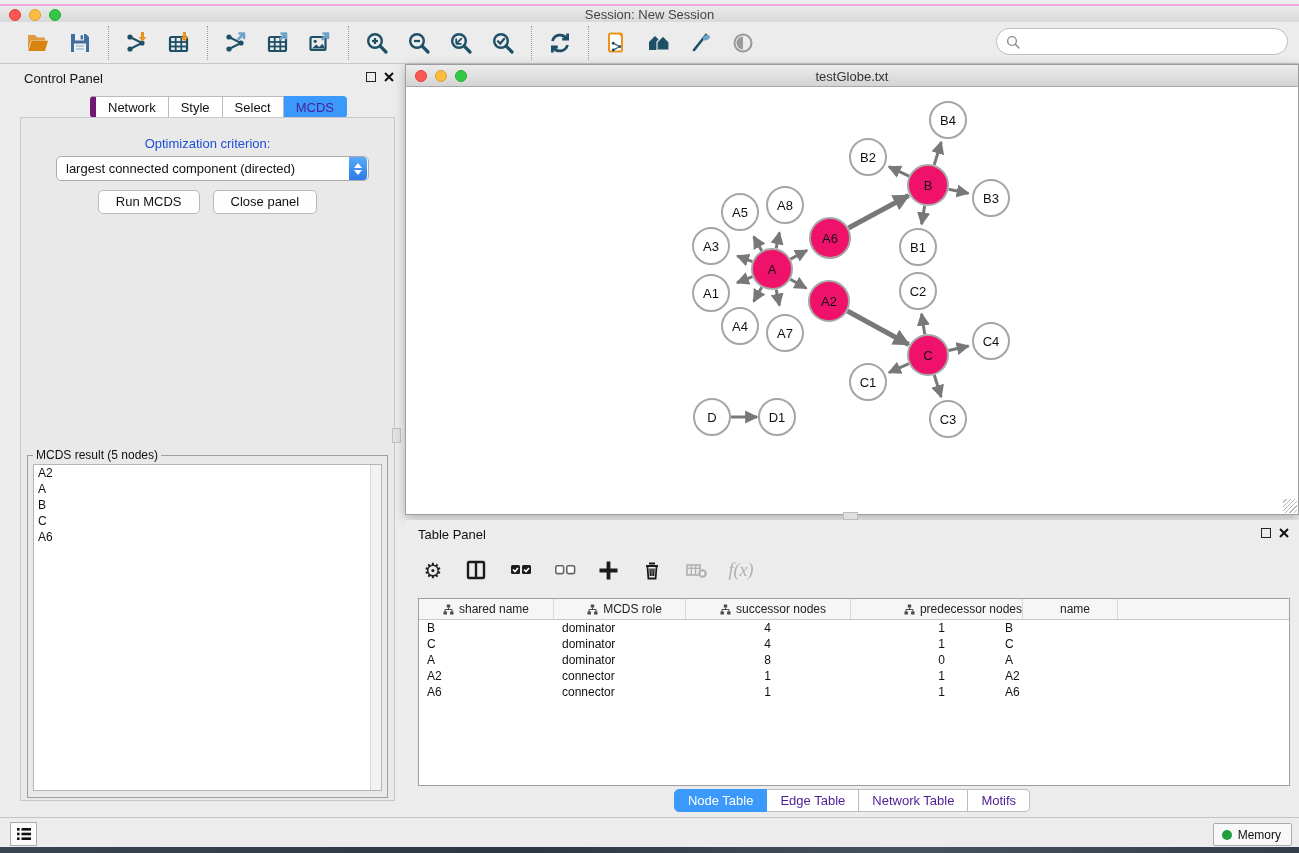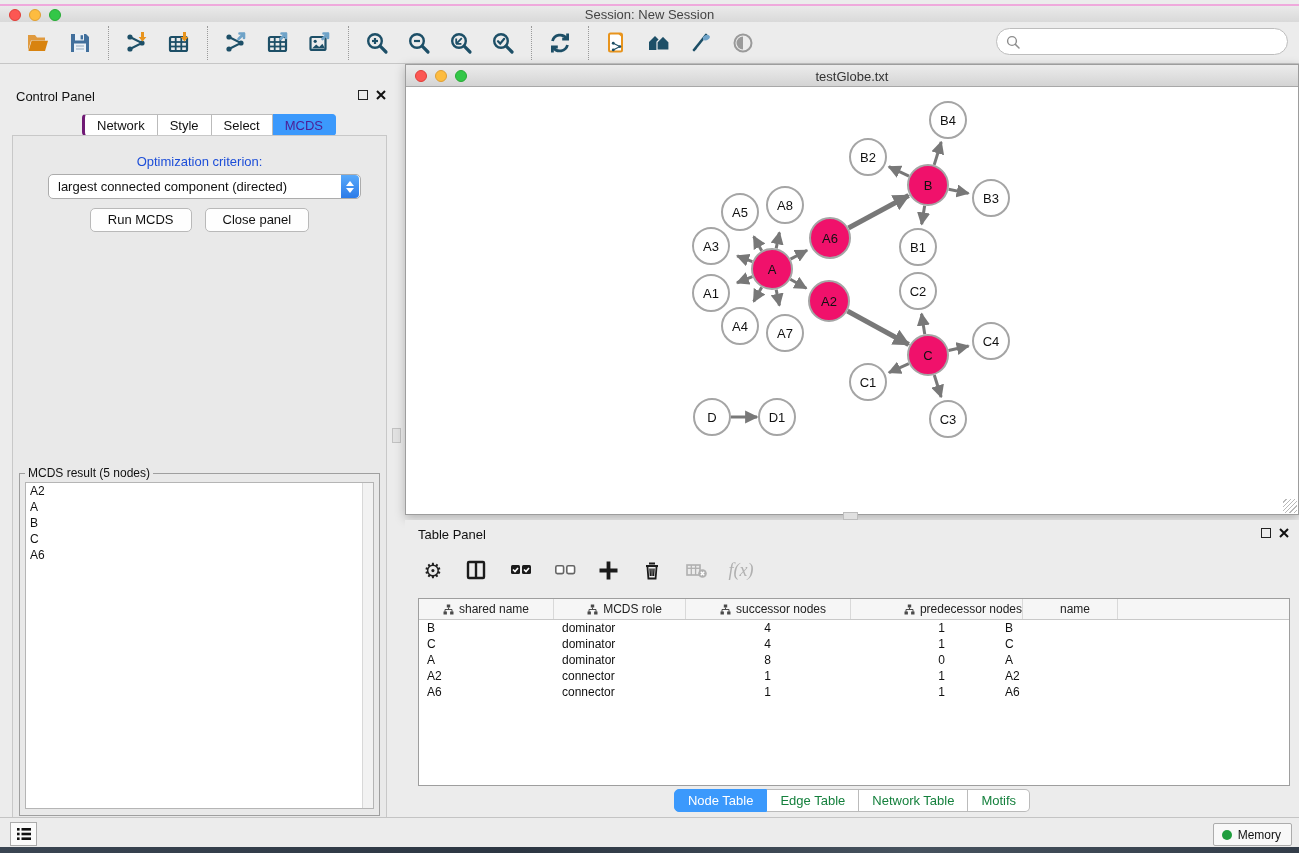--- a/index.html
+++ b/index.html
@@ -22,31 +22,31 @@
     background:#ECECEC; border-bottom:1px solid #C6C6C6; display:flex; align-items:center; padding-left:10px; }
   .tb-group { display:flex; align-items:center; gap:6px; padding:0 10px; }
   .tb-sep { width:1px; height:34px; border-left:1px dotted #9A9A9A; }
   .tb-btn { width:36px; height:34px; display:flex; align-items:center; justify-content:center; }
   .tb-btn svg { display:block; }
   .search-box { position:absolute; right:11px; top:6px; width:292px; height:27px; background:#fff;
     border:1px solid #BDBDBD; border-radius:14px; display:flex; align-items:center; padding:0 9px; }
   .search-box input { border:none; outline:none; flex:1; font-size:13px; background:transparent; margin-left:6px; }
 
   
-  .control-panel { position:absolute; left:4px; top:64px; width:390px; height:753px; background:#ECECEC;margin-top:18px; }
+  .control-panel { position:absolute; left:12px; top:64px; width:390px; height:753px; background:#ECECEC; }
   .panel-header { position:relative; height:28px; }
   .panel-title { position:absolute; left:12px; top:7px; font-size:13px; color:#111; }
   .panel-icons { position:absolute; right:8px; top:8px; display:flex; gap:8px; align-items:center; }
   .icon-float { width:10px; height:10px; border:1.6px solid #222; }
   .icon-x svg { display:block; }
 
   .ctab-row { position:absolute; left:78px; top:32px; display:flex; }
   .ctab { height:22px; padding:0 12px; font-size:13px; line-height:21px; background:#fff;
     border:1px solid #BBB; border-left:none; color:#111; }
-  .ctab:first-child { border-left:3px solid #701a75; border-radius:4px 0 0 4px; }
+  .ctab:first-child { border-left:6px solid #701a75; border-radius:4px 0 0 4px; }
   .ctab:last-child { border-radius:0 4px 4px 0; }
   .ctab.active { background:#3B99FC; color:#4c1d95; border-color:#3B99FC; }
 
   .cp-content { position:absolute; left:8px; top:53px; width:375px; height:684px;
     background:#E9E9E9; border:1px solid #C8C8C8; }
   .crit-label { position:absolute; left:0; right:0; top:18px; text-align:center; font-size:13px; color:#1d4ed8; }
   .combo { position:absolute; left:35px; top:38px; width:313px; height:25px; background:#fff;
     border:1px solid #ACACAC; border-radius:5px; display:flex; align-items:center; }
   .combo-text { flex:1; font-size:13px; padding-left:9px; color:#111; white-space:nowrap; overflow:hidden; }
   .combo-spin { width:18px; height:23px; margin-right:1px; border-radius:0 4px 4px 0;
@@ -94,21 +94,21 @@
   .th-cell:last-child { border-right:none; }
   .tp-row { display:flex; height:16px; }
   .td-cell { font-size:12px; color:#111; line-height:16px; white-space:nowrap; overflow:hidden; }
   .al { padding-left:8px; text-align:left; }
   .ar1 { padding-right:60px; text-align:right; }
   .ar2 { padding-right:48px; text-align:right; }
   .nm { padding-left:12px; text-align:left; }
 
   .tp-tabs { position:absolute; left:0; right:0; top:269px; display:flex; justify-content:center; }
   .tp-tab { height:23px; padding:0 13px; font-size:13px; line-height:22px; background:#fff; border:1px solid #BBB;
-    border-left:none; color:#15803d; }
+    border-left:none; color:#4c1d95; }
   .tp-tab:first-child { border-left:1px solid #BBB; border-radius:5px 0 0 5px; }
   .tp-tab:last-child { border-radius:0 5px 5px 0; }
   .tp-tab.active { background:#3B99FC; color:#fff; border-color:#3B99FC; }
 
   
   .statusbar { position:absolute; left:0; top:817px; width:1299px; height:30px; background:#ECECEC; border-top:1px solid #C4C4C4; }
   .status-left-btn { position:absolute; left:10px; top:4px; width:27px; height:24px; background:#FBFBFB;
     border:1px solid #ACACAC; display:flex; align-items:center; justify-content:center; }
   .memory-btn { position:absolute; right:7px; top:5px; height:23px; padding:0 10px 0 8px; background:#F8F8F8;
     border:1px solid #ACACAC; border-radius:2px; display:flex; align-items:center; gap:6px; font-size:12px; color:#111; }

